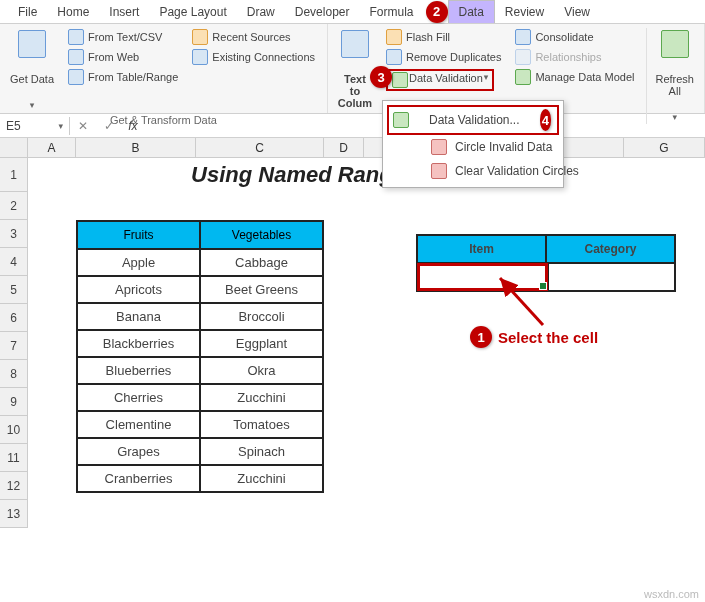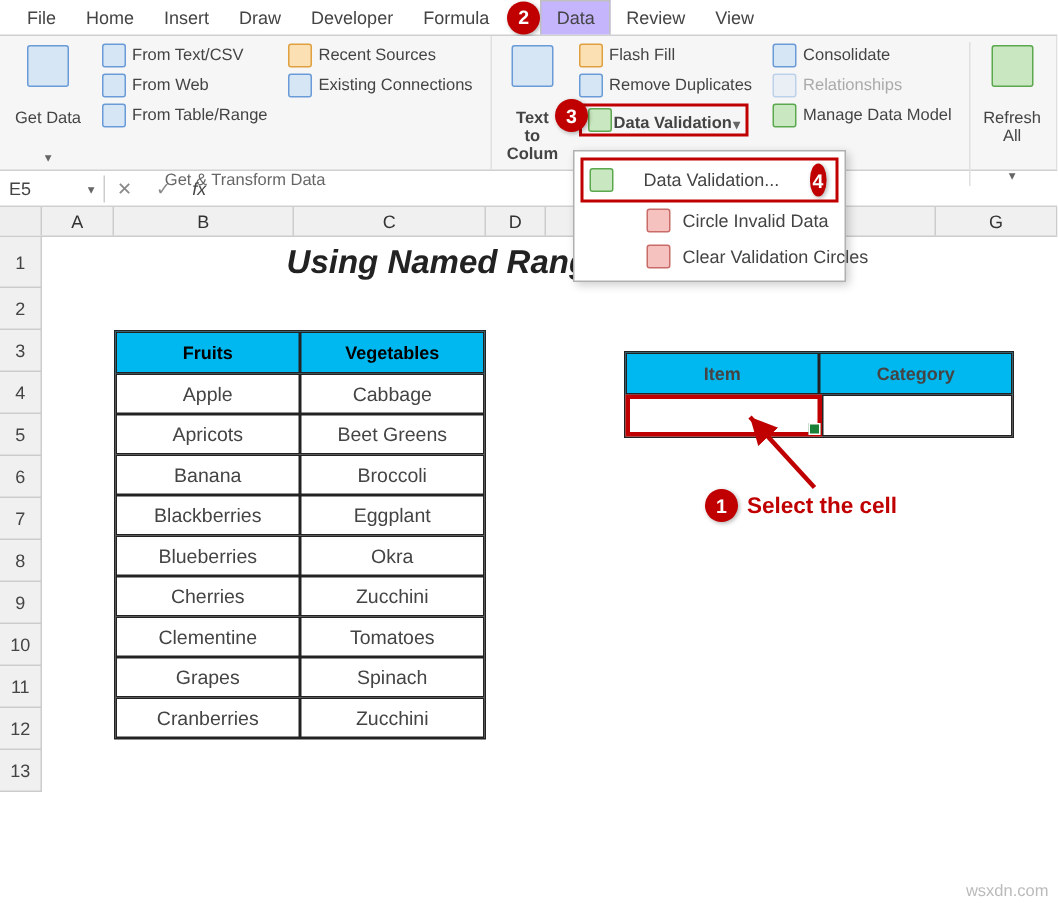--- a/index.html
+++ b/index.html
@@ -72,21 +72,21 @@
     border-radius: 2px;
     flex-shrink:0;
   }
   .ico.big { width: 28px; height: 28px; }
   .ico.orange { background: #fbe0b4; border-color: #e0a040; }
   .ico.green  { background: #c9e7c0; border-color: #5ca84f; }
   .ico.red    { background: #f5c2c0; border-color: #c96b68; }
   .dv-split {
     border: 2px solid #c00000;
     padding: 1px 4px;
-    display:flex; align-items:flex-end; gap:1px;font-weight:bold;
+    display:flex; align-items:flex-start; gap:1px;
   }
   .chev { font-size: 9px; color:#666; }
   
   .dv-menu {
     position: absolute;
     left: 382px; top: 100px;
     width: 182px;
     background: #fff;
     border: 1px solid #b0b0b0;
     box-shadow: 2px 2px 6px rgba(0,0,0,.2);
@@ -149,21 +149,21 @@
   .tblA {
     position:absolute; left:48px; top:62px;
     border:1.5px solid #222;
     width: 248px;
   }
   .tblA .hdr { display:flex; }
   .tblA .hdr div {
     flex:1;
     background:#00b8f0;
     color:#000;
-    font-weight:bold;
+    font-weight:normal;
     text-align:center;
     padding:6px 0;
     border:1px solid #222;
   }
   .tblA .row { display:flex; }
   .tblA .row div {
     flex:1;
     border:1px solid #222;
     text-align:center;
     padding:5px 0;
@@ -214,20 +214,21 @@
     font-size:11px; color:#bbb;
   }
 </style>
 </head>
 <body>
 
 <div class="ribbon-tabs">
   <div class="tab">File</div>
   <div class="tab">Home</div>
   <div class="tab">Insert</div>
+  <div class="tab">Page Layout</div>
   <div class="tab">Draw</div>
   <div class="tab">Developer</div>
   <div class="tab">Formula</div>
   <span class="badge" style="position:static;margin-left:2px;">2</span>
   <div class="tab active tab-data-wrap">Data</div>
   <div class="tab">Review</div>
   <div class="tab">View</div>
 </div>
 
 <div class="ribbon-body">

